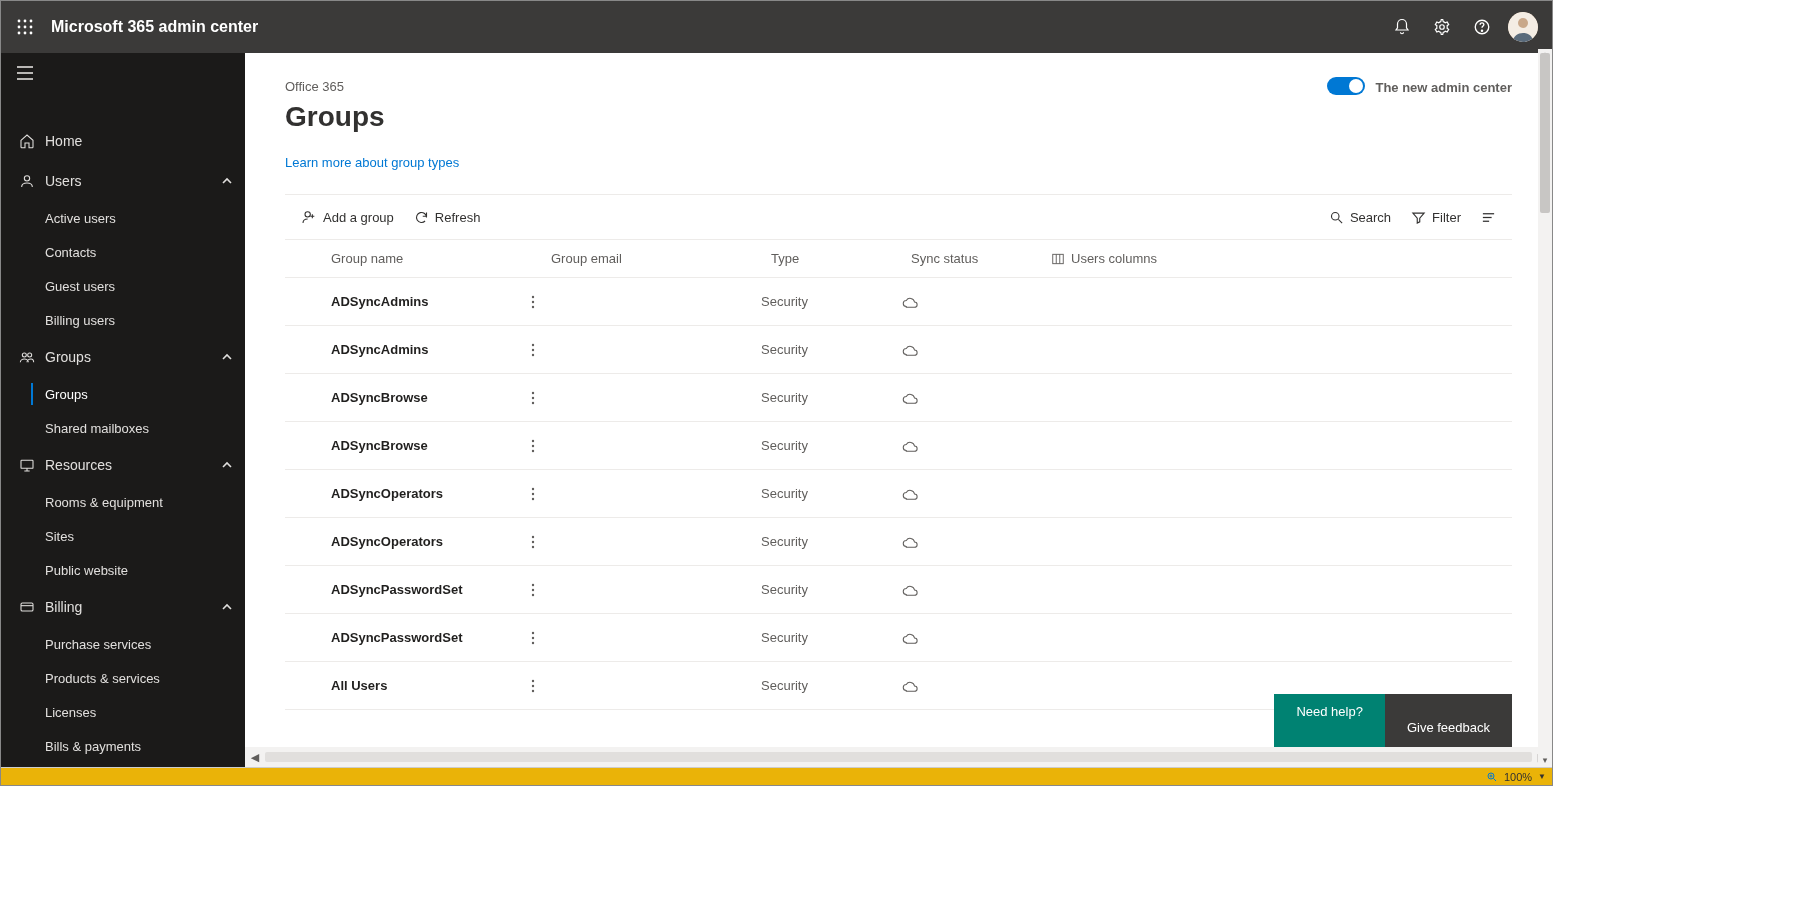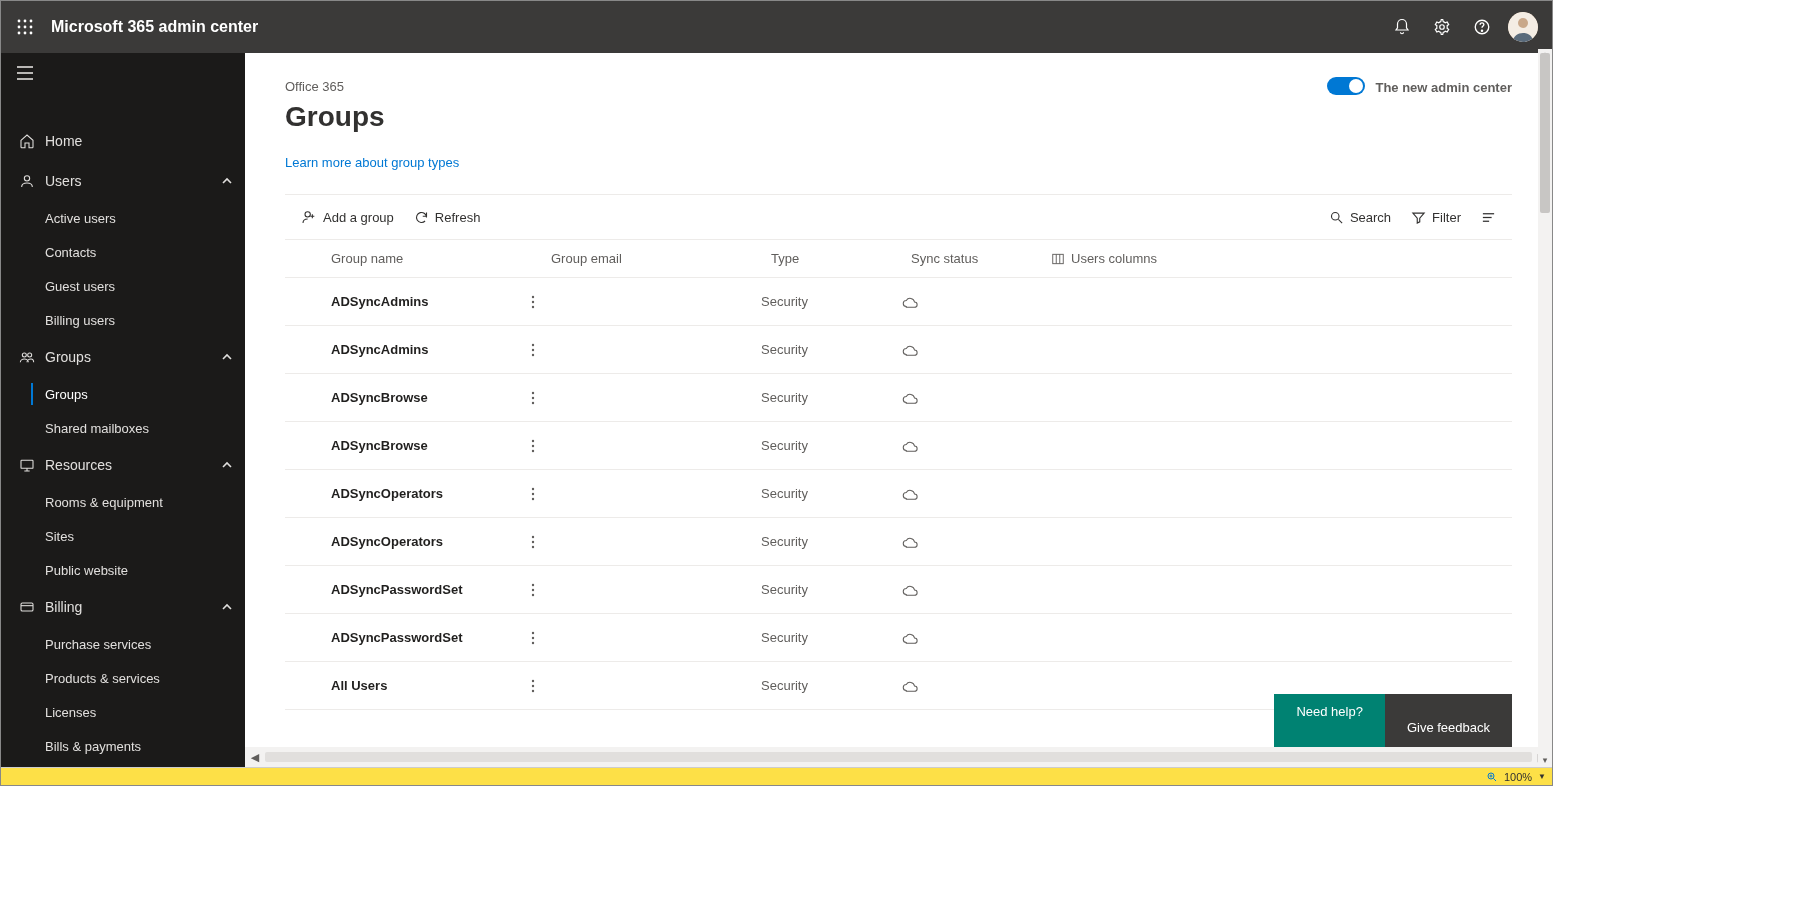--- a/index.html
+++ b/index.html
@@ -48,21 +48,21 @@
   .choose-cols { display: flex; align-items: center; gap: 6px; cursor: pointer; color:#605e5c;}
   
   .bottom-actions { position: absolute; right: 40px; bottom: 6px; display: flex; gap: 0; }
   .btn-help { background: #008272; color: #fff; padding: 10px 22px; font-size: 13px; cursor: pointer; }
   .btn-feedback { background: #3b3a39; color: #fff; padding: 26px 22px; font-size: 13px; cursor: pointer; }
   
   .hscroll { position: absolute; left: 0; right: 0; bottom: 0; height: 20px; background: #f3f2f1; display: flex; align-items: center; }
   .hscroll .arrow { width: 20px; text-align: center; color: #605e5c; cursor: pointer; font-size: 11px;}
   .hscroll .track { flex: 1; height: 10px; background: #e1dfdd; border-radius: 2px; }
   
-  .statusbar { height: 18px; background: #fde047; border-top: 1px solid #ccc; display: flex; align-items: center; justify-content: flex-end; padding: 0 6px; font-size: 11px; color: #323130; gap:6px;}
+  .statusbar { height: 18px; background: #eab308; border-top: 1px solid #ccc; display: flex; align-items: center; justify-content: flex-end; padding: 0 6px; font-size: 11px; color: #323130; gap:6px;}
   .scroll-indicator { position: absolute; right: 0; top: 48px; bottom: 18px; width: 14px; background: #f3f2f1; }
   .scroll-thumb { position: absolute; left:2px; right:2px; top: 4px; height: 160px; background: #c8c6c4; border-radius: 2px; }
   svg { display: block; }
 </style>
 </head>
 <body>
 
 <div class="app">
 
   <div class="topbar">

